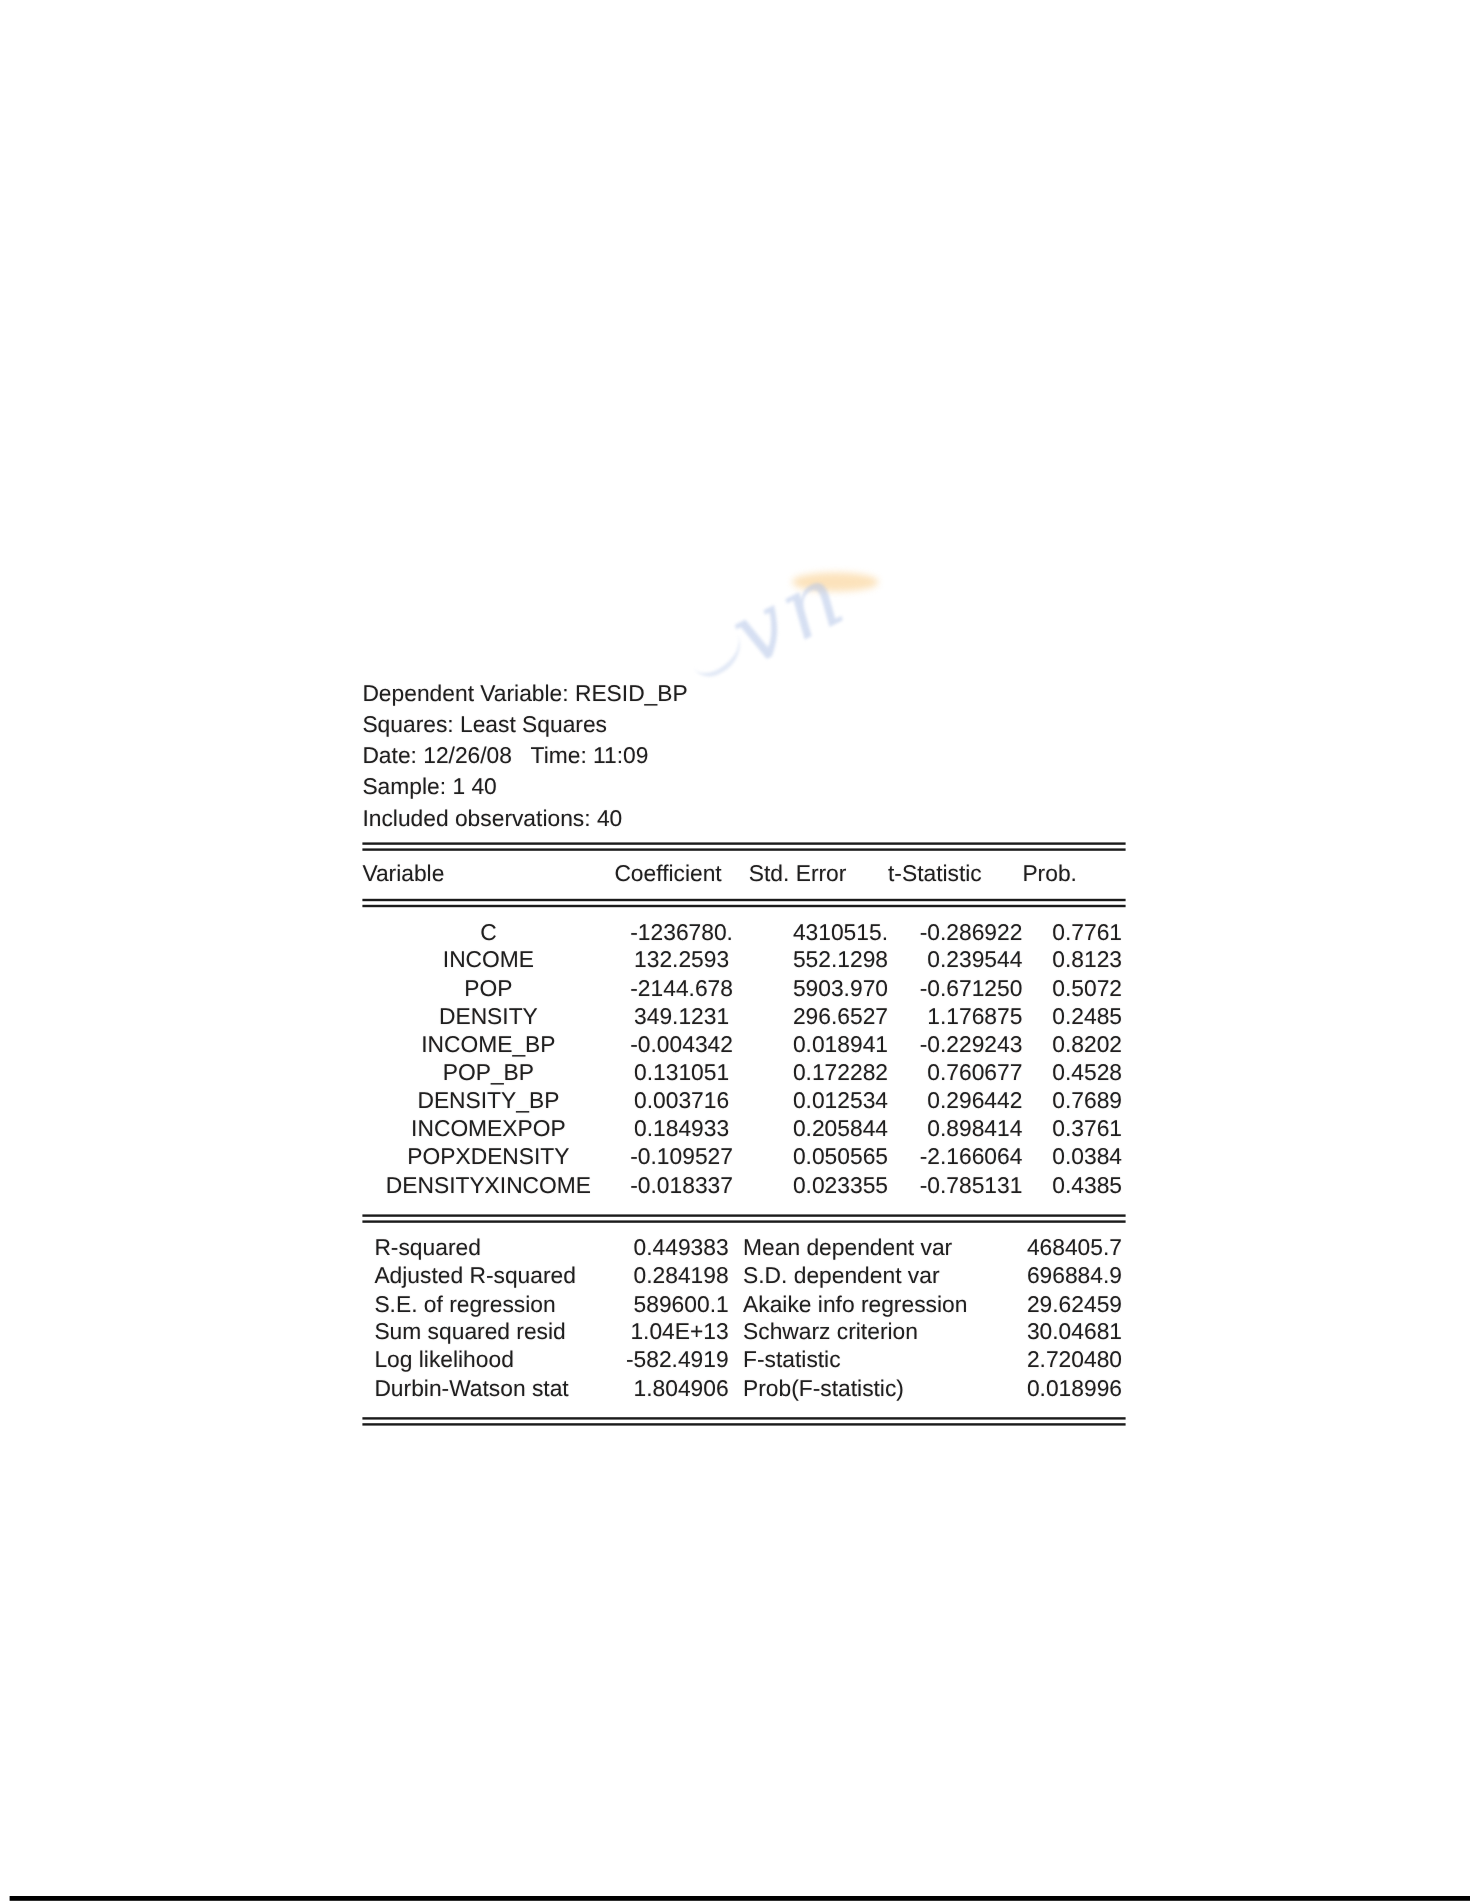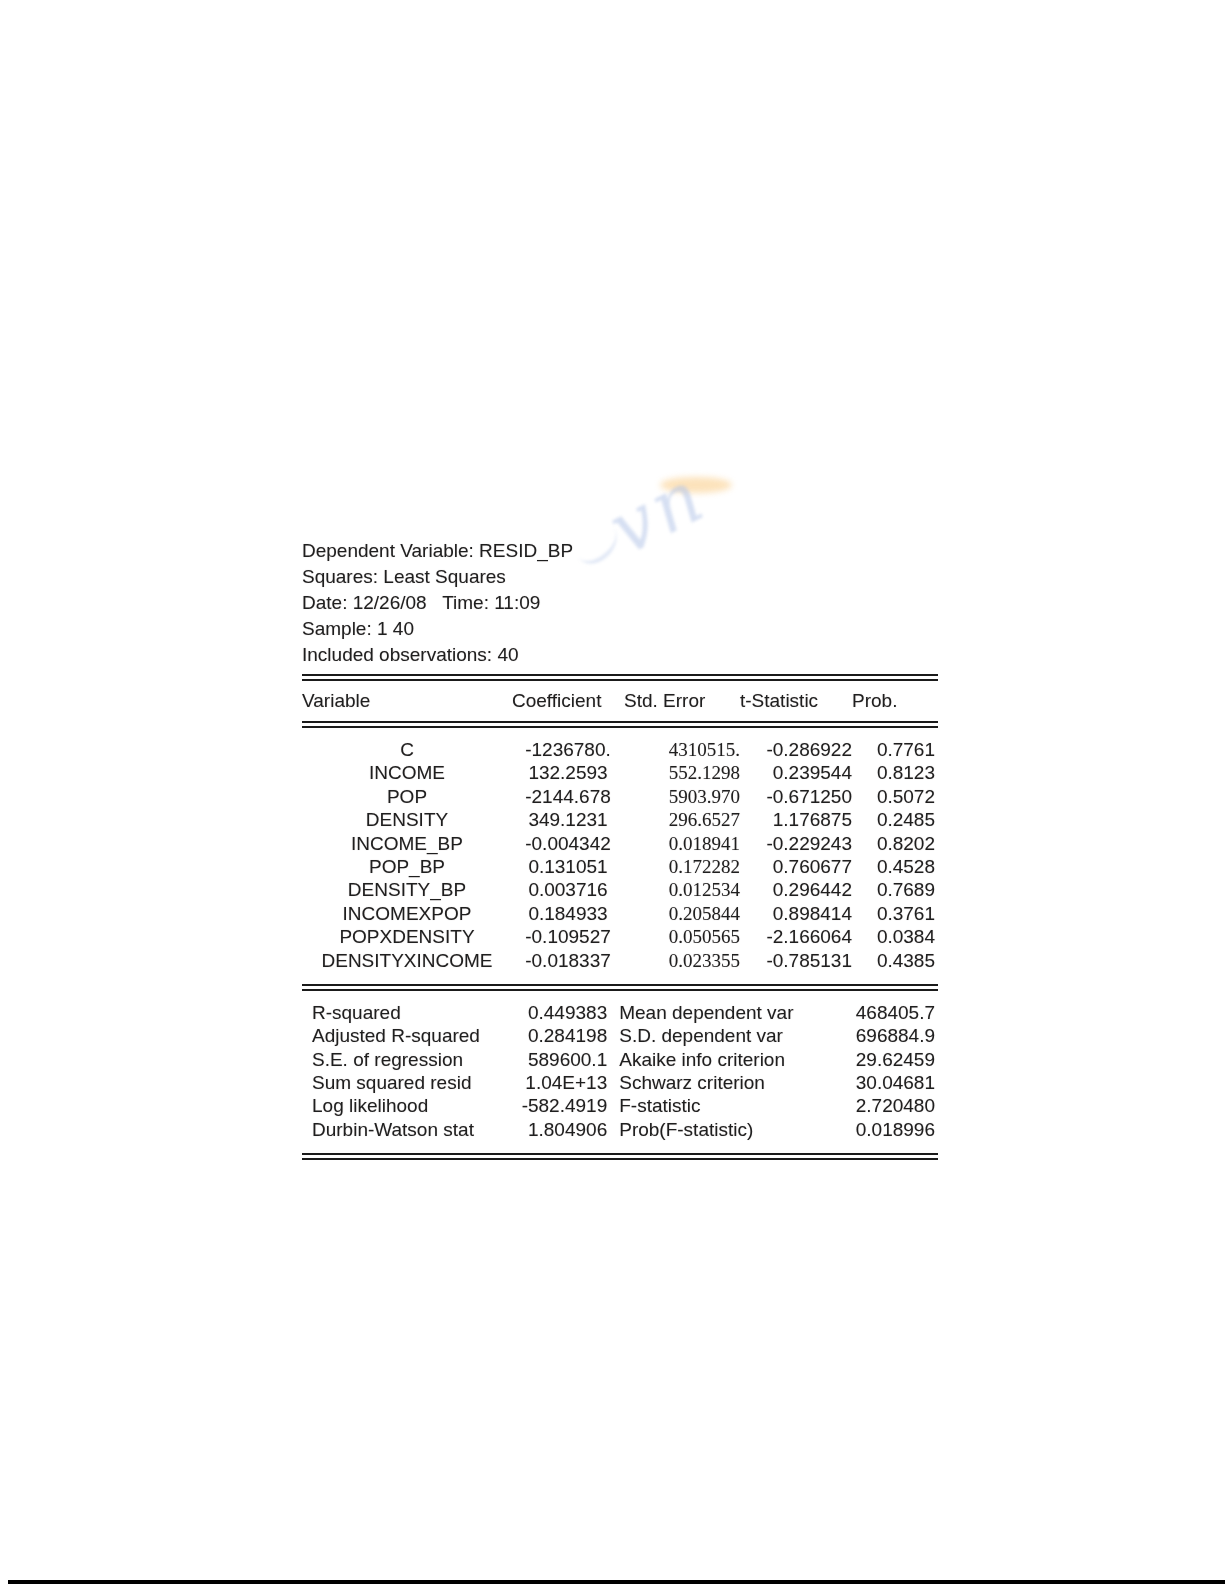--- a/index.html
+++ b/index.html
@@ -60,21 +60,21 @@
     border-radius: 0 0 60% 40%;
     opacity: 0.5;
     transform: rotate(-30deg);
     filter: blur(1.5px);
   }
 
   
   .report {
     position: absolute;
     left: 302px;
-    top: 538px;
+    top: 566px;
     width: 636px;
     font-size: 19px;
     text-shadow: 0 0 1px rgba(70, 45, 45, 0.30);
   }
   .info-line {
     height: 26px;
     line-height: 26px;
     white-space: pre;
   }
   .dline {
@@ -98,21 +98,21 @@
   .col-p    { width: 86px;  box-sizing: border-box; }
 
   .tbody { padding: 10px 0 12px 0; }
   .trow {
     display: flex;
     height: 23.4px;
     line-height: 23.4px;
   }
   .trow .col-var  { text-align: center; }
   .trow .col-coef { text-align: center; }
-  .trow .col-se   { text-align: right; font-family: Liberation Serif, serif; }
+  .trow .col-se   { text-align: right; }
   .trow .col-t    { text-align: right; }
   .trow .col-p    { text-align: right; padding-right: 3px; }
 
   .sbody { padding: 10px 0 12px 0; }
   .srow {
     display: flex;
     height: 23.4px;
     line-height: 23.4px;
   }
   .srow .s-l1 { width: 210px; padding-left: 10px; box-sizing: border-box; }
@@ -260,21 +260,21 @@
         <div class="srow">
           <div class="s-l1">Adjusted R-squared</div>
           <div class="s-v1">0.284198</div>
           <div class="s-l2">S.D. dependent var</div>
           <div class="s-v2">696884.9</div>
         </div>
 
         <div class="srow">
           <div class="s-l1">S.E. of regression</div>
           <div class="s-v1">589600.1</div>
-          <div class="s-l2">Akaike info criterion</div>
+          <div class="s-l2">Akaike info regression</div>
           <div class="s-v2">29.62459</div>
         </div>
 
         <div class="srow">
           <div class="s-l1">Sum squared resid</div>
           <div class="s-v1">1.04E+13</div>
           <div class="s-l2">Schwarz criterion</div>
           <div class="s-v2">30.04681</div>
         </div>
 

